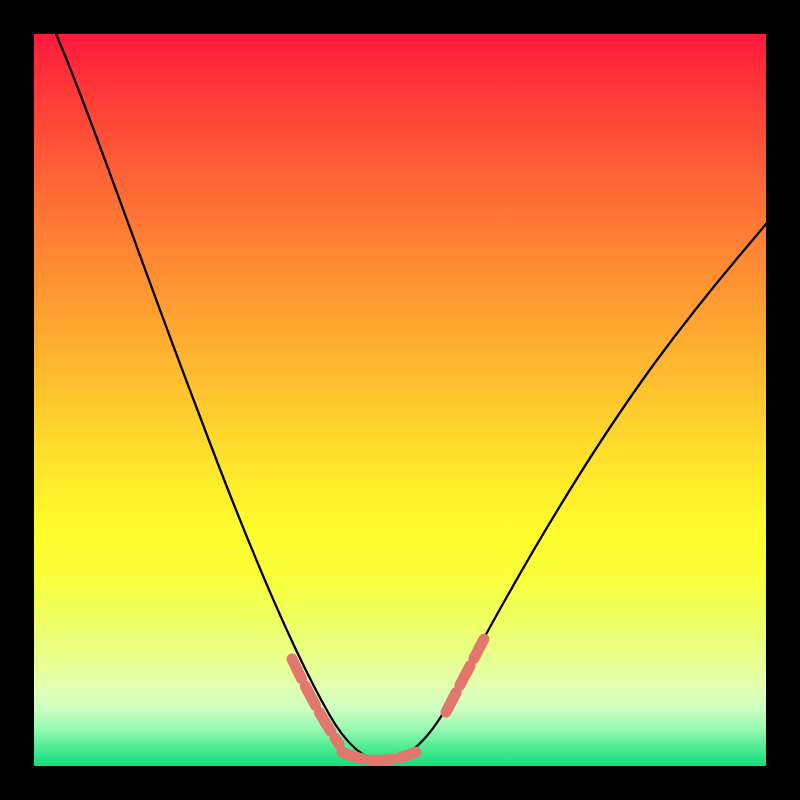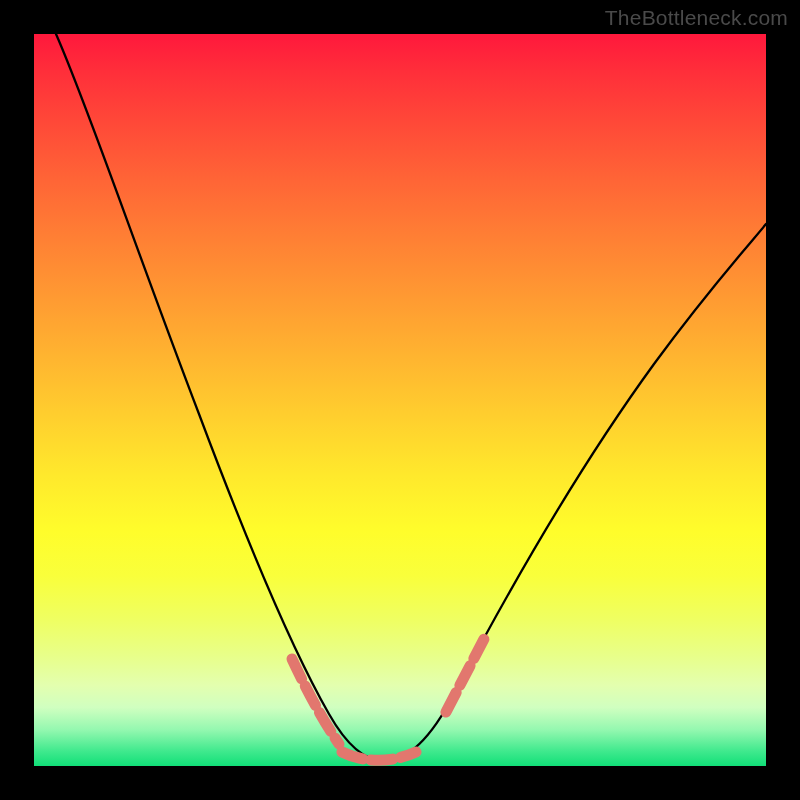--- a/index.html
+++ b/index.html
@@ -65,21 +65,20 @@
     font-weight: 500;
     letter-spacing: 0.2px;
     user-select: none;
   }
 </style>
 </head>
 <body>
 
 <div class="stage">
 
-  <div class="watermark">TheBottleneck.com</div>
 
   <div class="plot-area">
     <div class="gradient-bg"></div>
 
     <svg class="curve-svg" viewBox="0 0 732 732" preserveAspectRatio="none">
 
       <path fill="none" stroke="#000" stroke-width="2.3" stroke-linecap="round" d="M 22 0
                C 55 75, 100 210, 165 380
                C 210 500, 255 610, 295 680
                C 312 710, 330 727, 350 727

